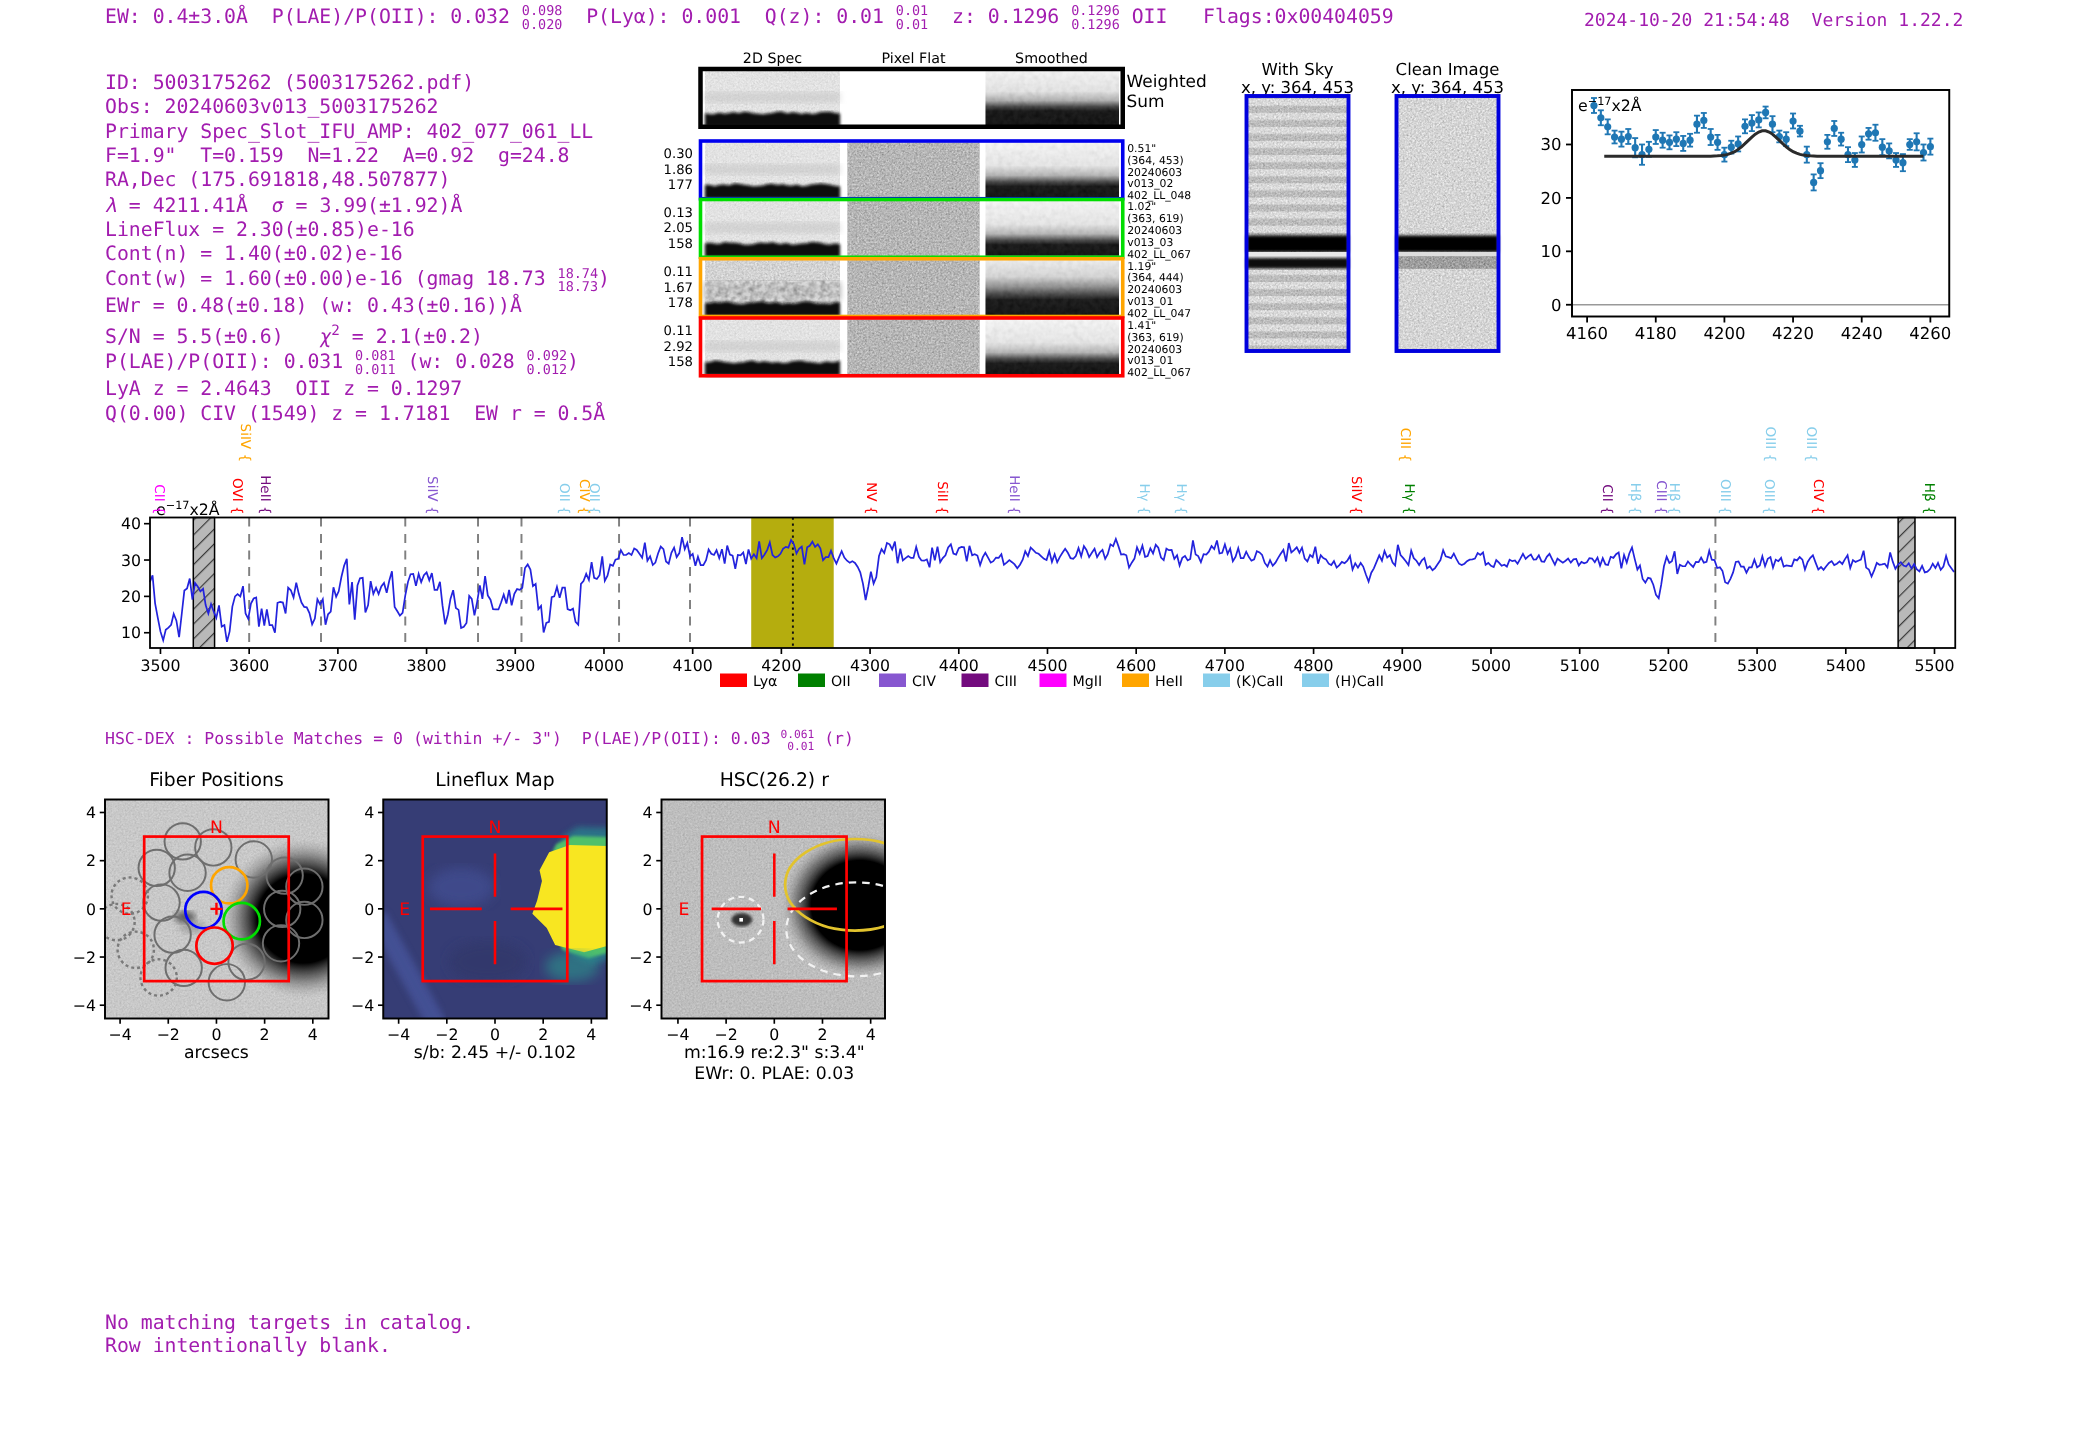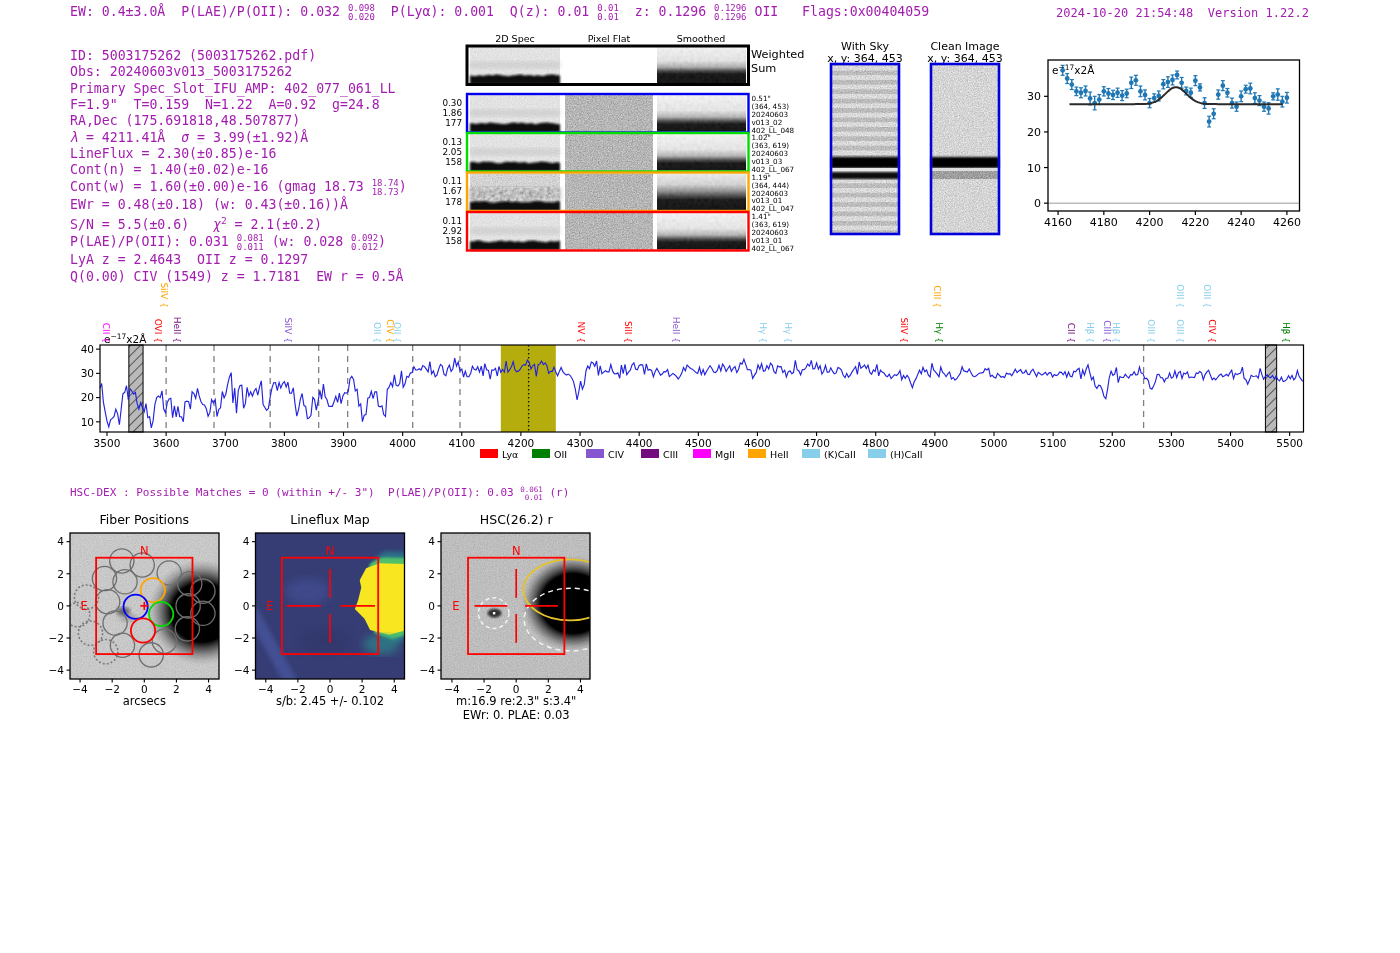--- a/index.html
+++ b/index.html
@@ -18,20 +18,21 @@
   svg text{font-family:"DejaVu Sans",sans-serif;}
 </style>
 </head>
 <body>
 
 <div id="page">
   <div class="abs mono" id="hdr">EW: 0.4±3.0Å  P(LAE)/P(OII): 0.032 <span class="frac"><span>0.098</span><span>0.020</span></span>  P(Lyα): 0.001  Q(z): 0.01 <span class="frac"><span>0.01</span><span>0.01</span></span>  z: 0.1296 <span class="frac"><span>0.1296</span><span>0.1296</span></span> OII   Flags:0x00404059</div>
   <div class="abs mono" id="hdr-right"><span>2024-10-20 21:54:48</span>  <span>Version 1.22.2</span></div>
   <div class="abs mono" id="info"><div>ID: 5003175262 (5003175262.pdf)</div><div>Obs: 20240603v013_5003175262</div><div>Primary Spec_Slot_IFU_AMP: 402_077_061_LL</div><div>F=1.9"  T=0.159  N=1.22  A=0.92  g=24.8</div><div>RA,Dec (175.691818,48.507877)</div><div><i>λ</i> = 4211.41Å  <i>σ</i> = 3.99(±1.92)Å</div><div>LineFlux = 2.30(±0.85)e-16</div><div>Cont(n) = 1.40(±0.02)e-16</div><div>Cont(w) = 1.60(±0.00)e-16 (gmag 18.73 <span class="frac"><span>18.74</span><span>18.73</span></span>)</div><div>EWr = 0.48(±0.18) (w: 0.43(±0.16))Å</div><div>S/N = 5.5(±0.6)   <i>χ</i><sup class="e">2</sup> = 2.1(±0.2)</div><div>P(LAE)/P(OII): 0.031 <span class="frac"><span>0.081</span><span>0.011</span></span> (w: 0.028 <span class="frac"><span>0.092</span><span>0.012</span></span>)</div><div>LyA z = 2.4643  OII z = 0.1297</div><div>Q(0.00) CIV (1549) z = 1.7181  EW r = 0.5Å</div></div>
   <div class="abs mono" id="hscline">HSC-DEX : Possible Matches = 0 (within +/- 3")  P(LAE)/P(OII): 0.03 <span class="frac"><span>0.061</span><span>0.01</span></span> (r)</div>
+  <div class="abs mono" id="footer"><div>No matching targets in catalog.</div><div>Row intentionally blank.</div></div>
   <svg id="fig" class="abs" width="1400" height="953" viewBox="0 0 1400 953" style="left:0;top:0;">
     <defs>
       <filter id="fnoise" x="0%" y="0%" width="100%" height="100%" color-interpolation-filters="sRGB">
         <feTurbulence type="fractalNoise" baseFrequency="0.8" numOctaves="3" seed="7" stitchTiles="stitch" result="t"></feTurbulence>
         <feColorMatrix in="t" type="matrix" values="0.4 0.4 0.4 0 0.2  0.4 0.4 0.4 0 0.2  0.4 0.4 0.4 0 0.2  0 0 0 0 1"></feColorMatrix>
         <feComposite operator="in" in2="SourceGraphic"></feComposite>
       </filter>
       <filter id="fnoise2" x="0%" y="0%" width="100%" height="100%" color-interpolation-filters="sRGB">
         <feTurbulence type="fractalNoise" baseFrequency="0.28" numOctaves="2" seed="21" stitchTiles="stitch" result="t"></feTurbulence>
         <feColorMatrix in="t" type="matrix" values="0.5 0.5 0.5 0 0.1  0.5 0.5 0.5 0 0.1  0.5 0.5 0.5 0 0.1  0 0 0 0 1"></feColorMatrix>

